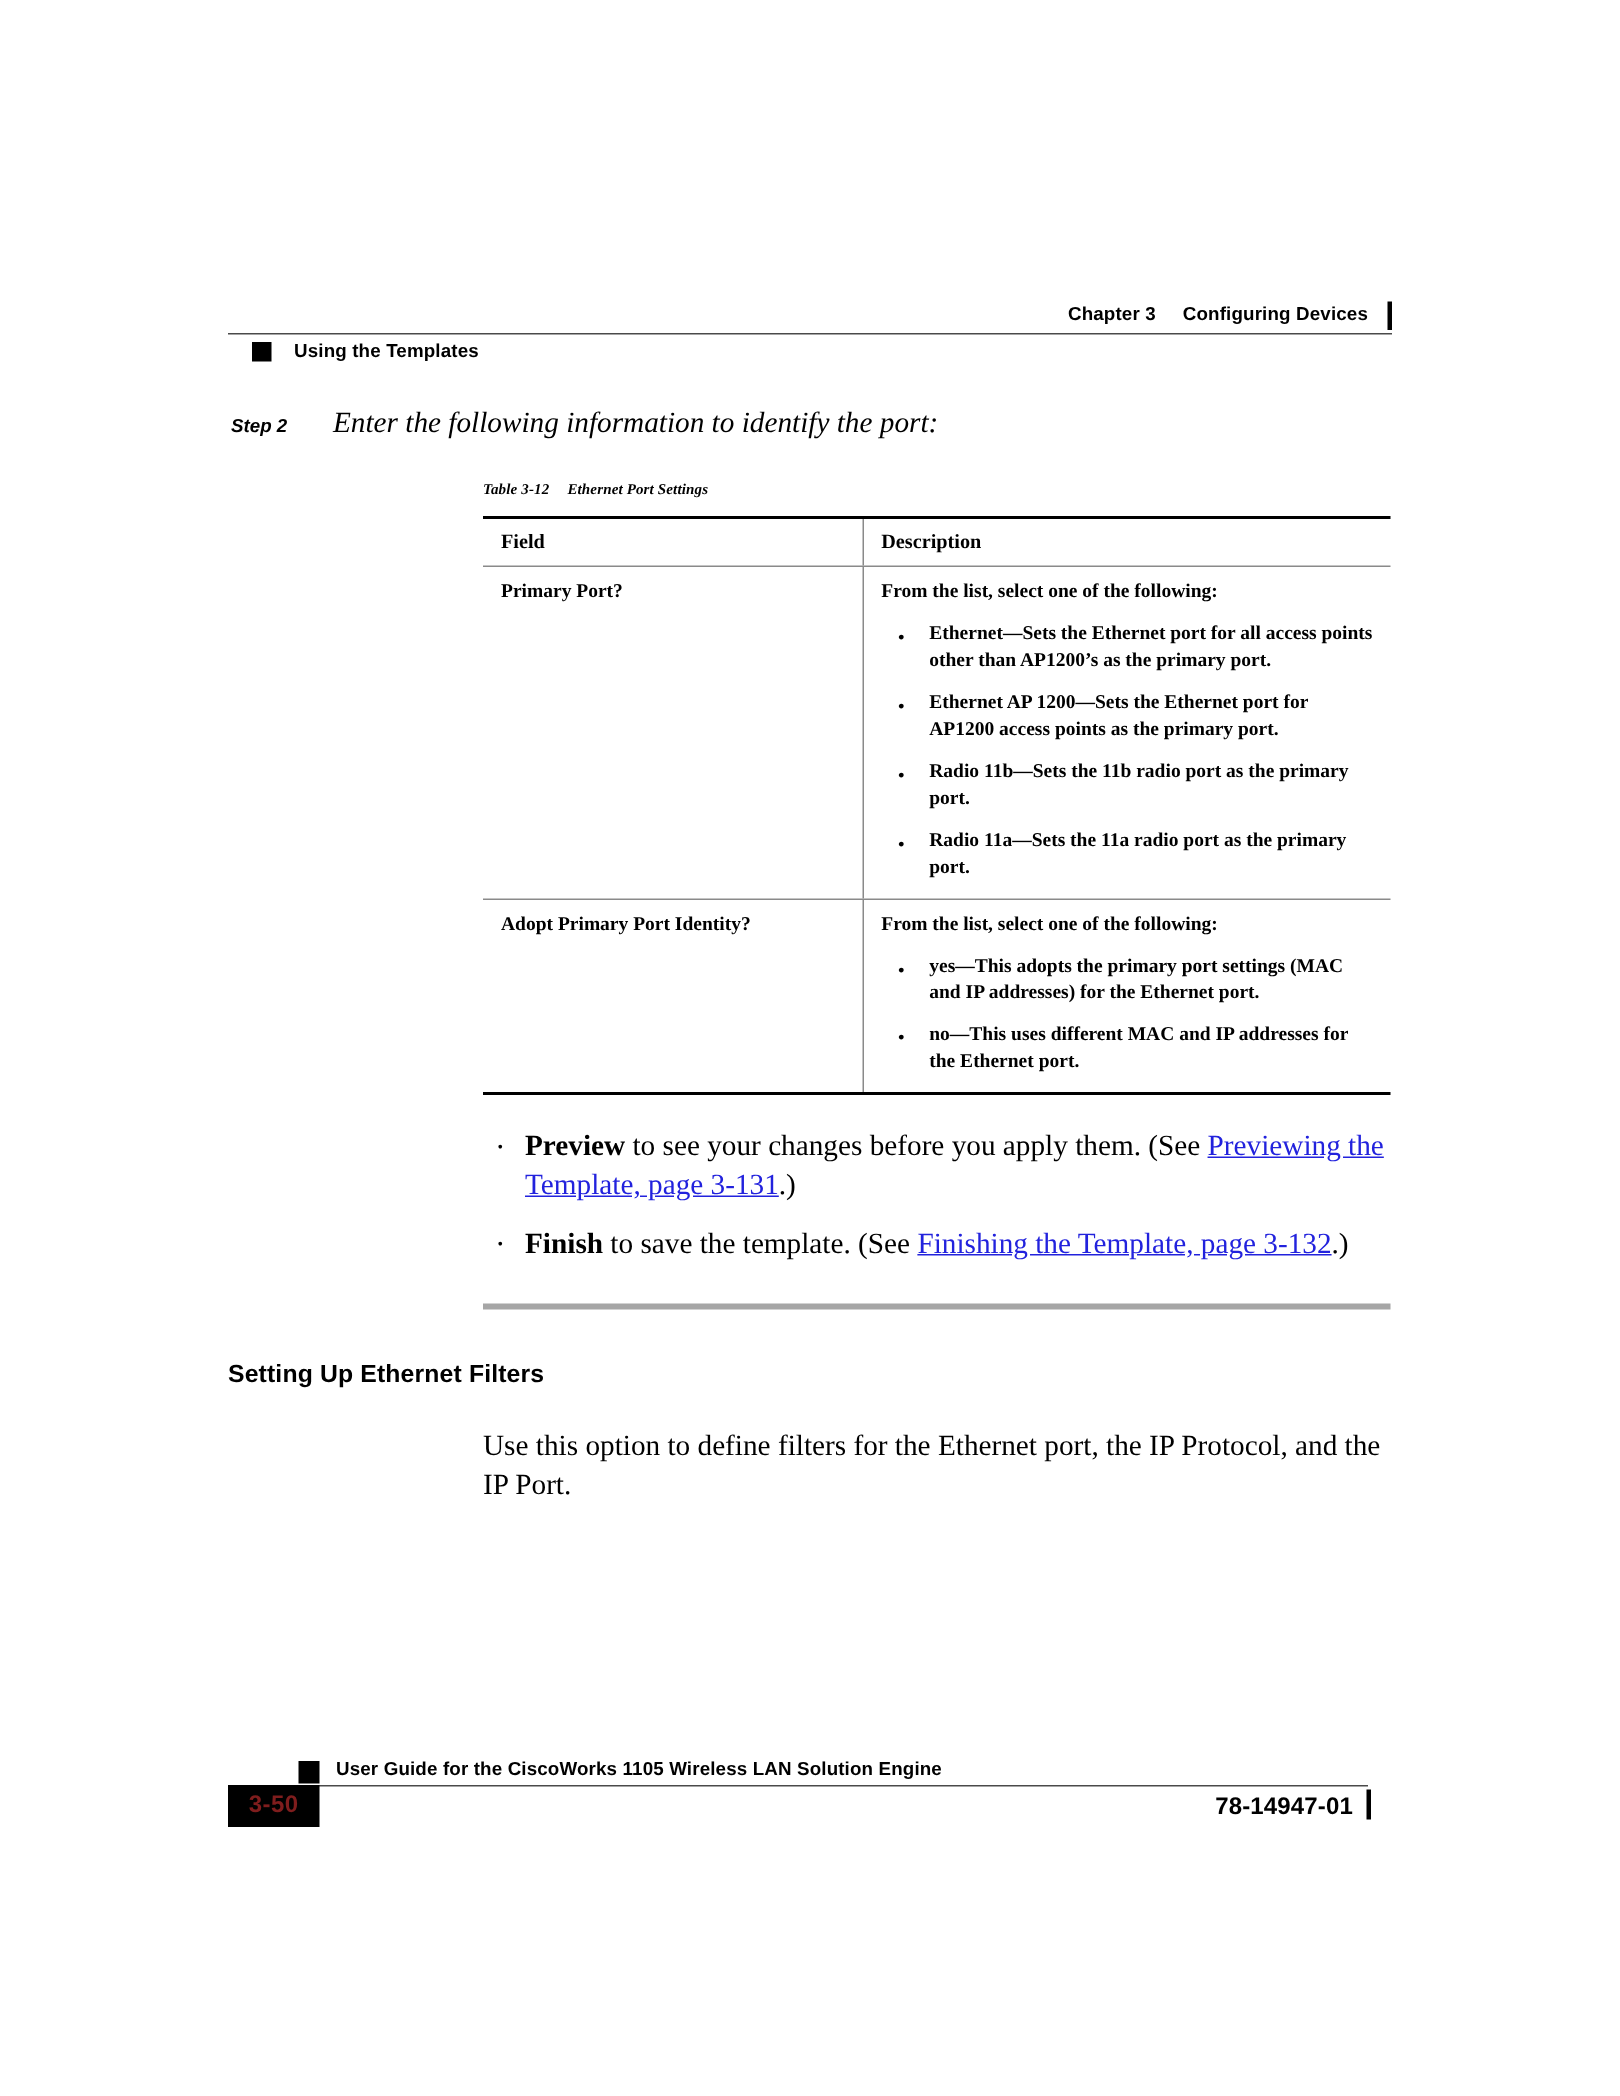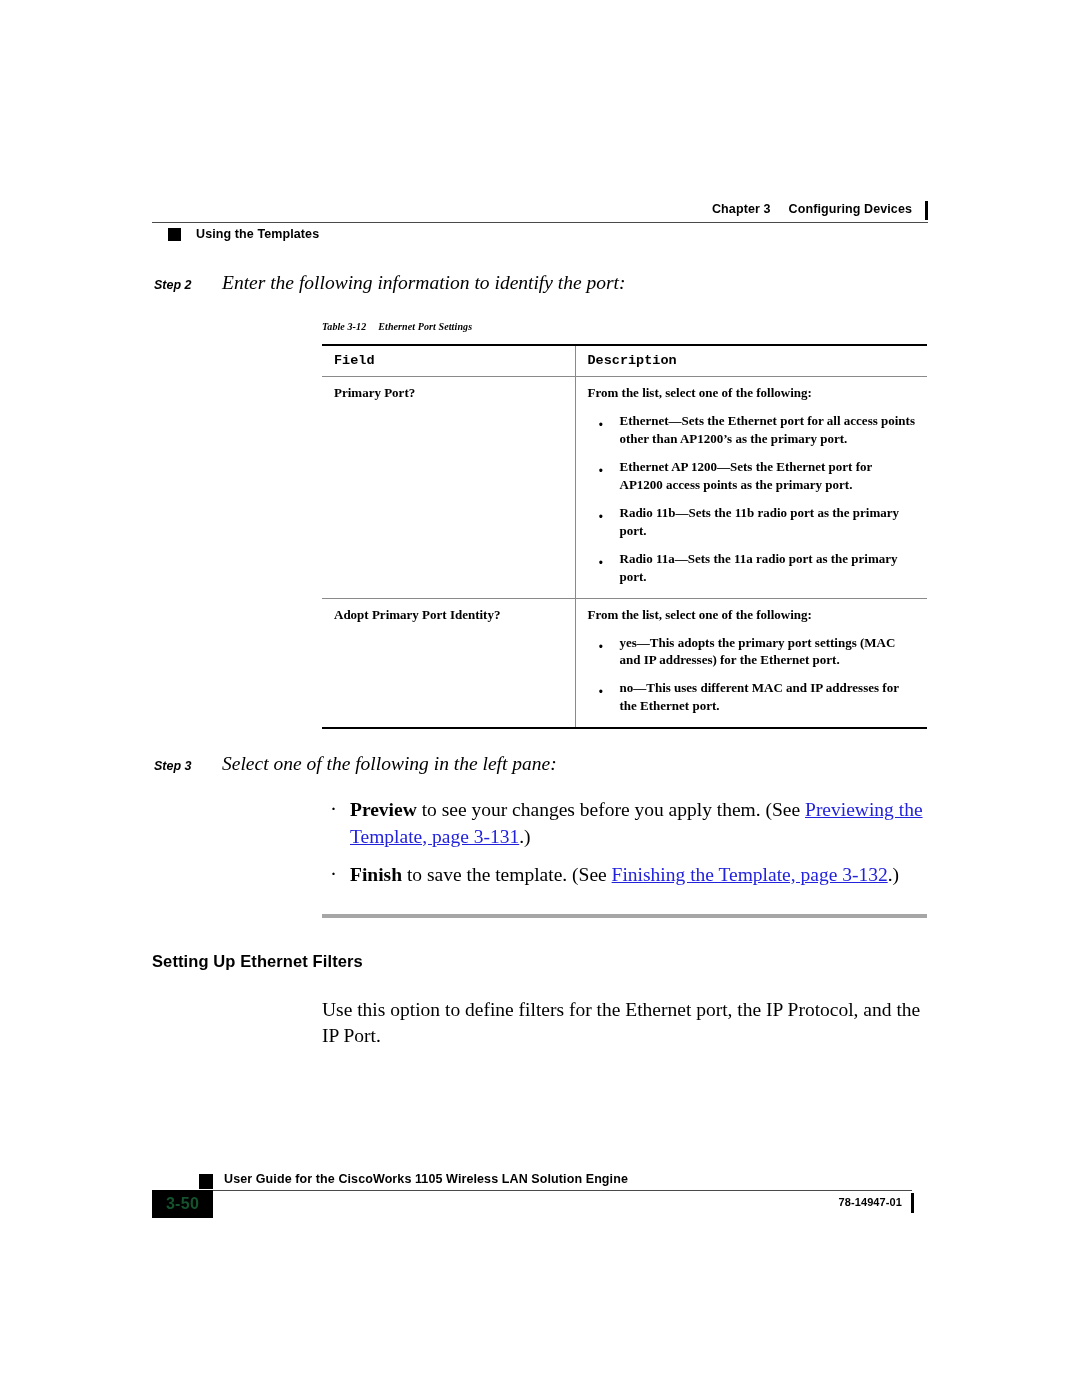--- a/index.html
+++ b/index.html
@@ -126,21 +126,21 @@
     margin-left: 170px;
     width: 605px;
     border-collapse: collapse;
     table-layout: fixed;
   }
   .settings-table col.col-field { width: 253px; }
   .settings-table col.col-desc  { width: 352px; }
 
   .settings-table thead th {
     text-align: left;
-    font-family: Liberation Mono, monospace;
+    font-family: Liberation Serif, serif;
     font-weight: bold;
     font-size: 13.5px;
     padding: 7px 0 8px 12px;
     border-top: 2.6px solid #000;
     border-bottom: 1.1px solid #8a8a8a;
     vertical-align: top;
   }
   .settings-table thead th.c-desc {
     border-left: 1.1px solid #8a8a8a;
   }
@@ -276,33 +276,33 @@
   }
   .footer-pagenum {
     position: absolute;
     left: 0px;
     top: 22px;
     width: 61px;
     height: 28px;
     display: flex;
     align-items: center;
     justify-content: center;
-    color: #14532d;
+    color: #7f1d1d;
     font-family: "Liberation Sans", "DejaVu Sans", sans-serif;
     font-weight: bold;
     font-size: 16px;
     letter-spacing: 0.3px;
   }
   .footer-docid {
     position: absolute;
     right: 26px;
     top: 28px;
     font-family: "Liberation Sans", "DejaVu Sans", sans-serif;
     font-weight: bold;
-    font-size: 11px;
+    font-size: 16px;
     letter-spacing: 0.1px;
     white-space: nowrap;
   }
   .footer-tick {
     position: absolute;
     right: 14px;
     top: 25px;
     width: 3px;
     height: 20px;
     background: #000;
@@ -367,24 +367,20 @@
             <ul class="cell-list">
               <li>yes—This adopts the primary port settings (MAC and IP addresses) for the Ethernet port.</li>
               <li>no—This uses different MAC and IP addresses for the Ethernet port.</li>
             </ul>
           </td>
         </tr>
       </tbody>
     </table>
 
     <div class="step3-block">
-      <div class="step-row">
-        <div class="step-label">Step 3</div>
-        <div class="step-text">Select one of the following in the left pane:</div>
-      </div>
 
       <ul class="body-list">
         <li><span class="bold-ui">Preview</span><span> to see your changes before you apply them. (See </span><a class="lnk" href="#">Previewing the Template, page 3-131</a><span>.)</span></li>
         <li><span class="bold-ui">Finish</span><span> to save the template. (See </span><a class="lnk" href="#">Finishing the Template, page 3-132</a><span>.)</span></li>
       </ul>
     </div>
 
     <div class="section-rule"></div>
 
     <div class="section-heading">Setting Up Ethernet Filters</div>

